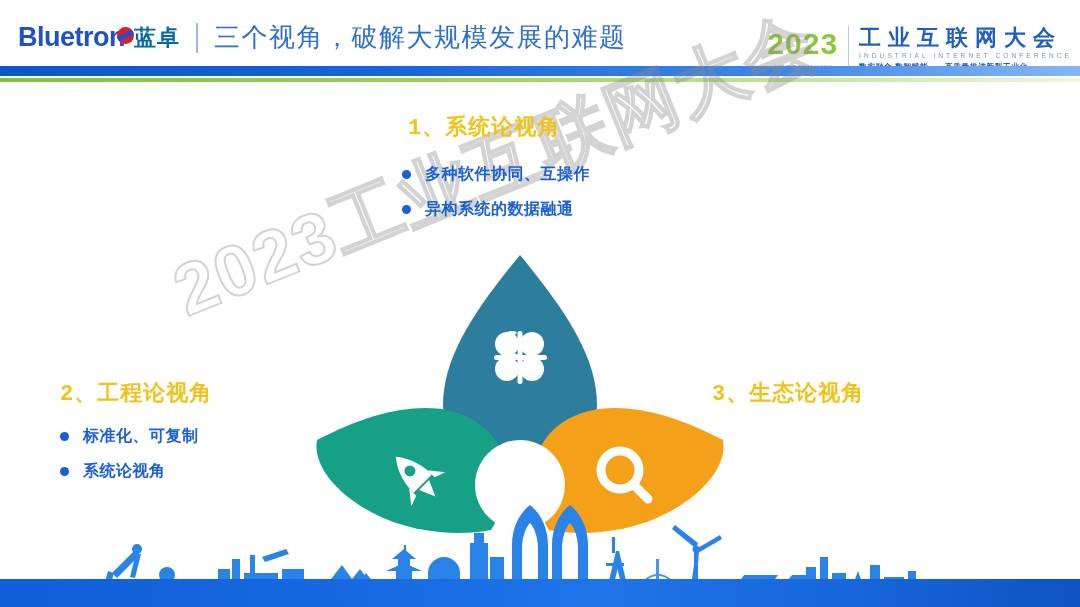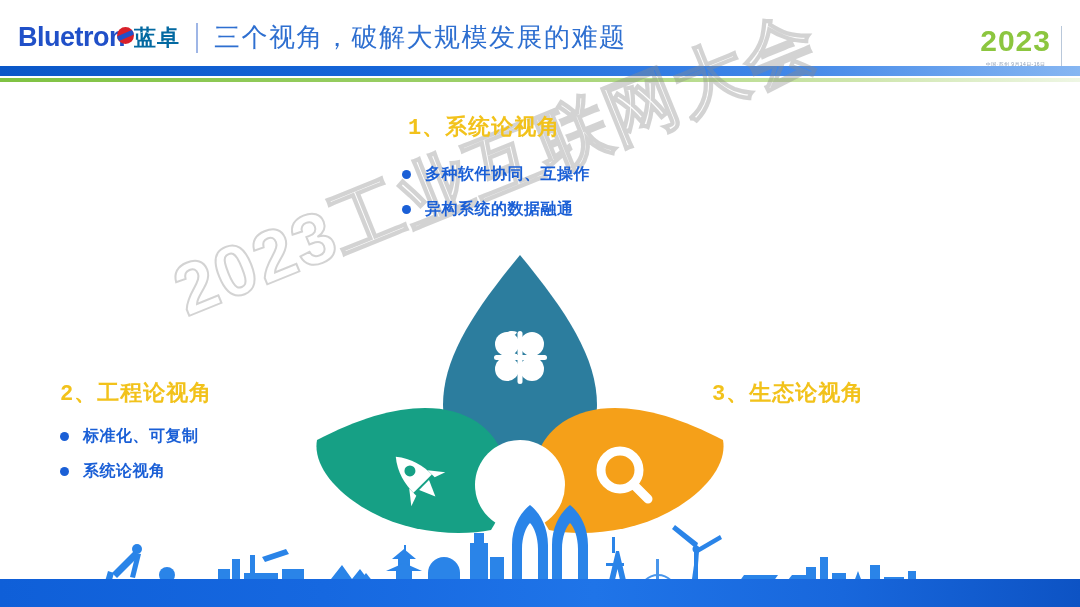--- a/index.html
+++ b/index.html
@@ -103,20 +103,25 @@
       <div class="divider-v"></div>
       <div class="slide-title">三个视角，破解大规模发展的难题</div>
     </div>
 
     <div class="conf">
       <div class="conf-year">
         <div class="conf-2023">2023</div>
         <div class="conf-sub1">中国·苏州  9月14日-16日</div>
       </div>
       <div class="conf-sep"></div>
+      <div class="conf-main">
+        <div class="conf-cn">工业互联网大会</div>
+        <div class="conf-en">INDUSTRIAL INTERNET CONFERENCE</div>
+        <div class="conf-tag">数实融合  数智赋能——高质量推进新型工业化</div>
+      </div>
     </div>
 
     <div class="bar-blue"></div>
     <div class="bar-green"></div>
   </div>
 
   <div class="watermark">2023工业互联网大会</div>
 
   <div id="sec1">
     <div class="sec-title">1、系统论视角</div>

